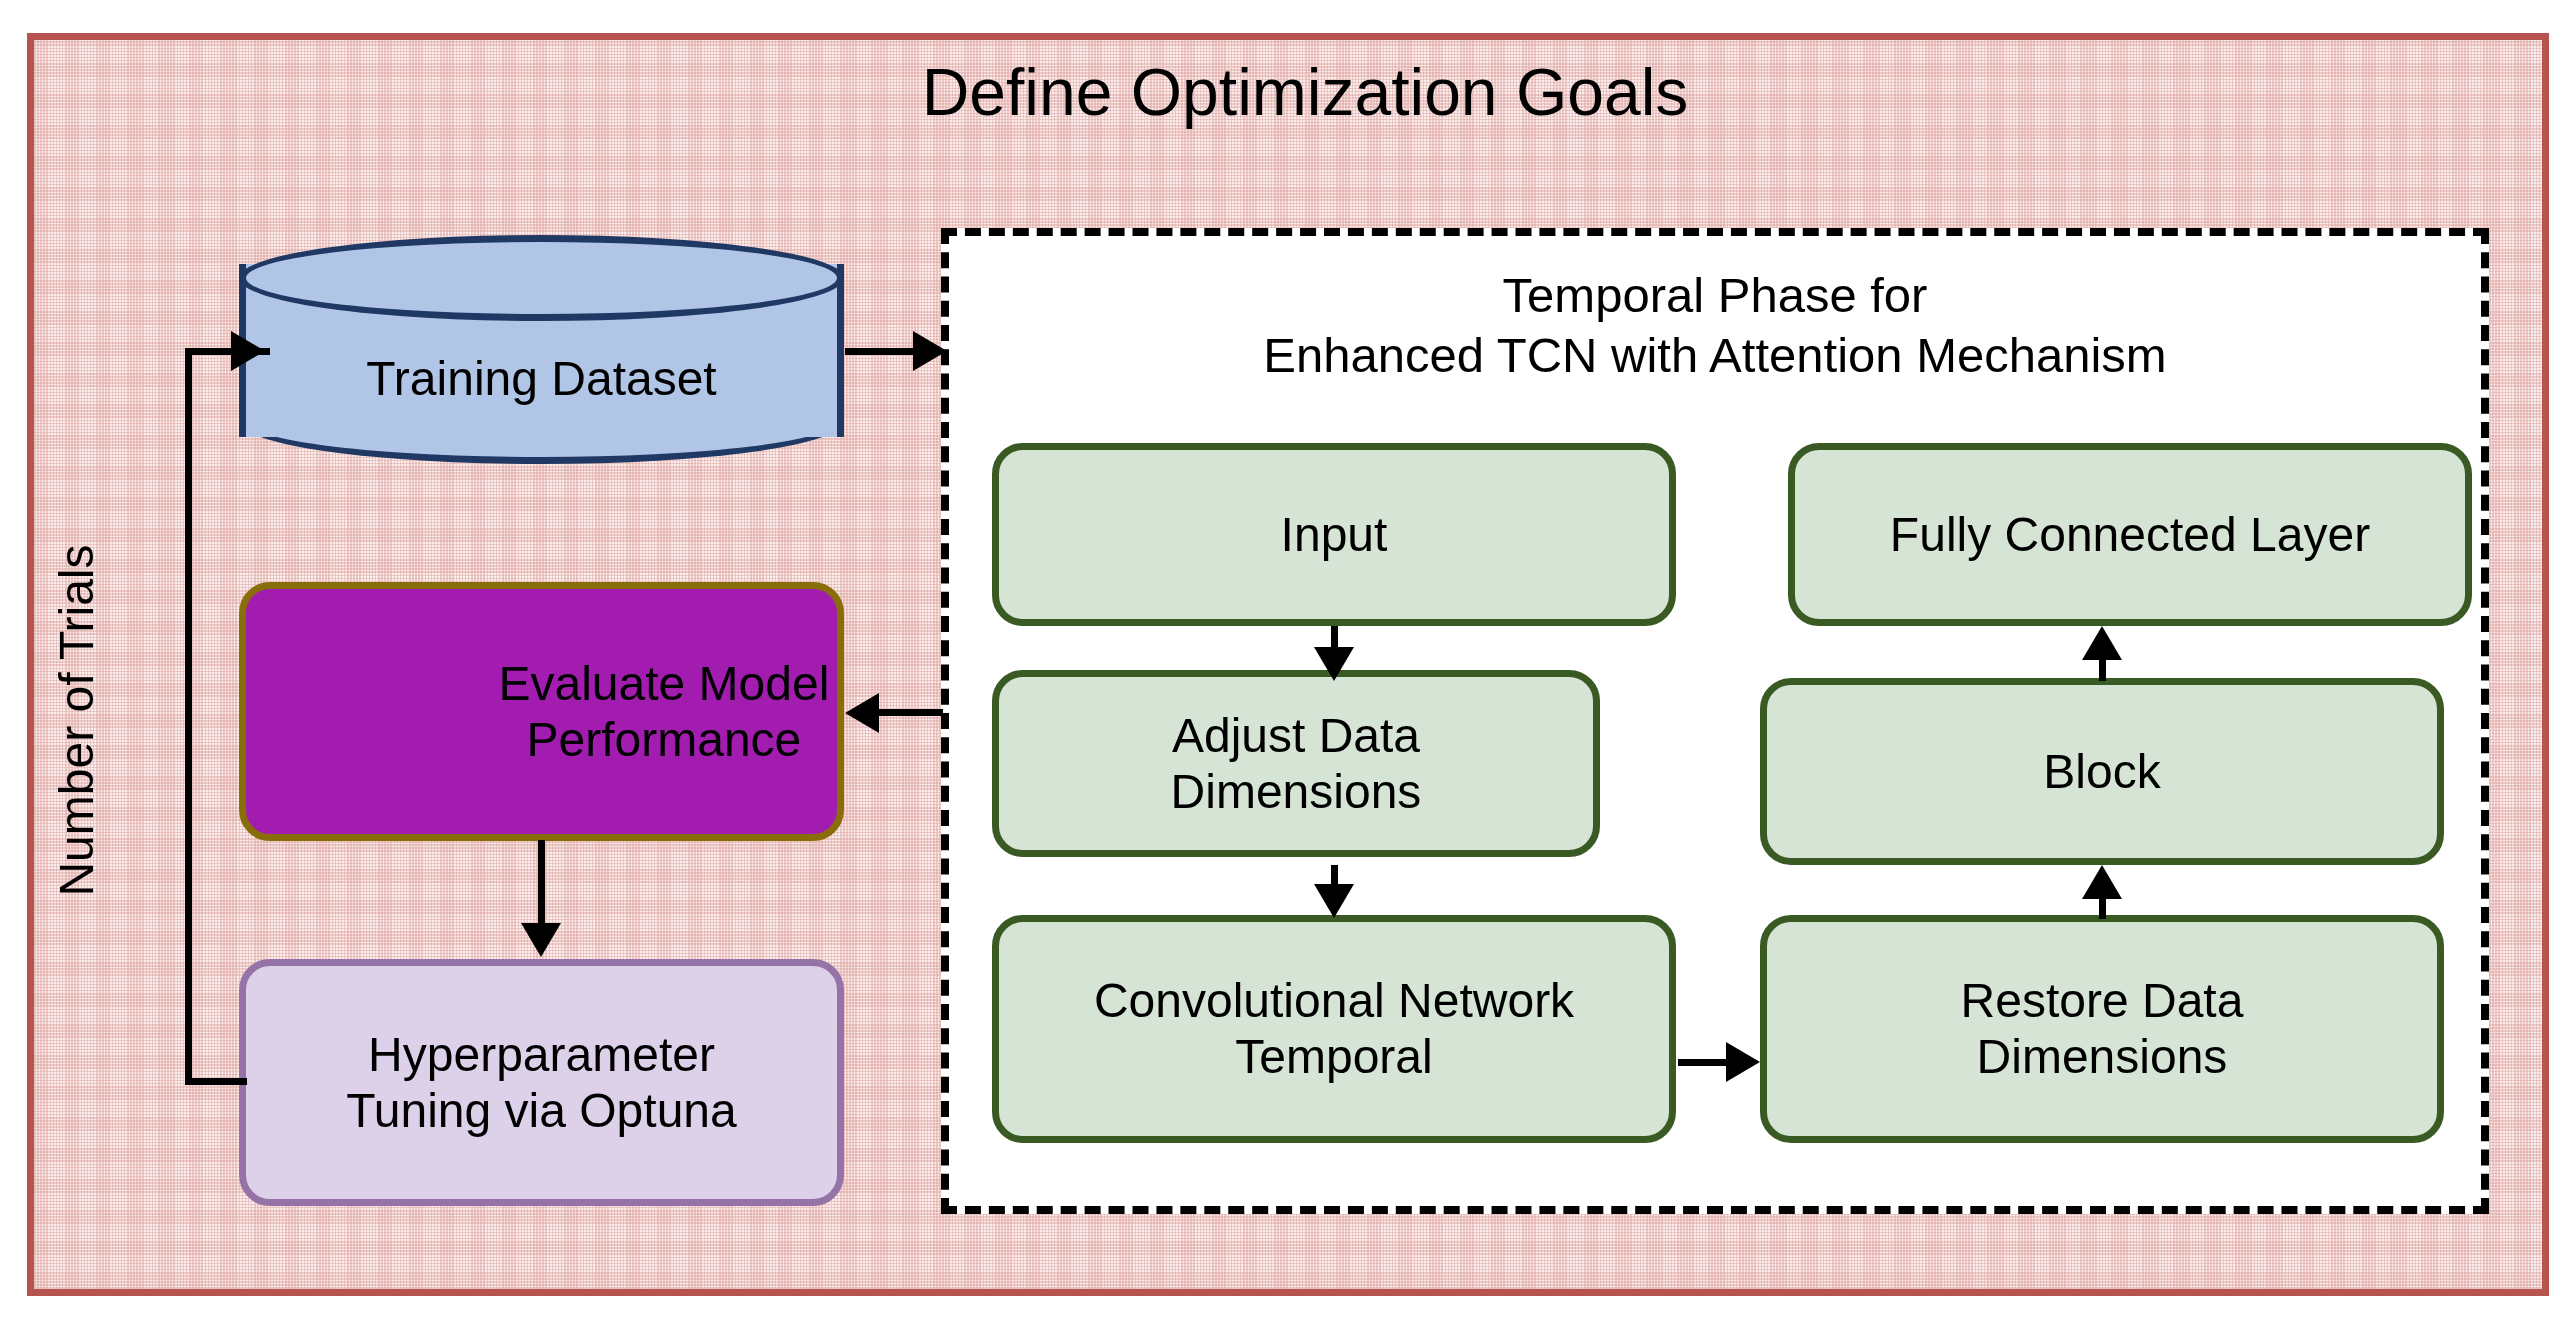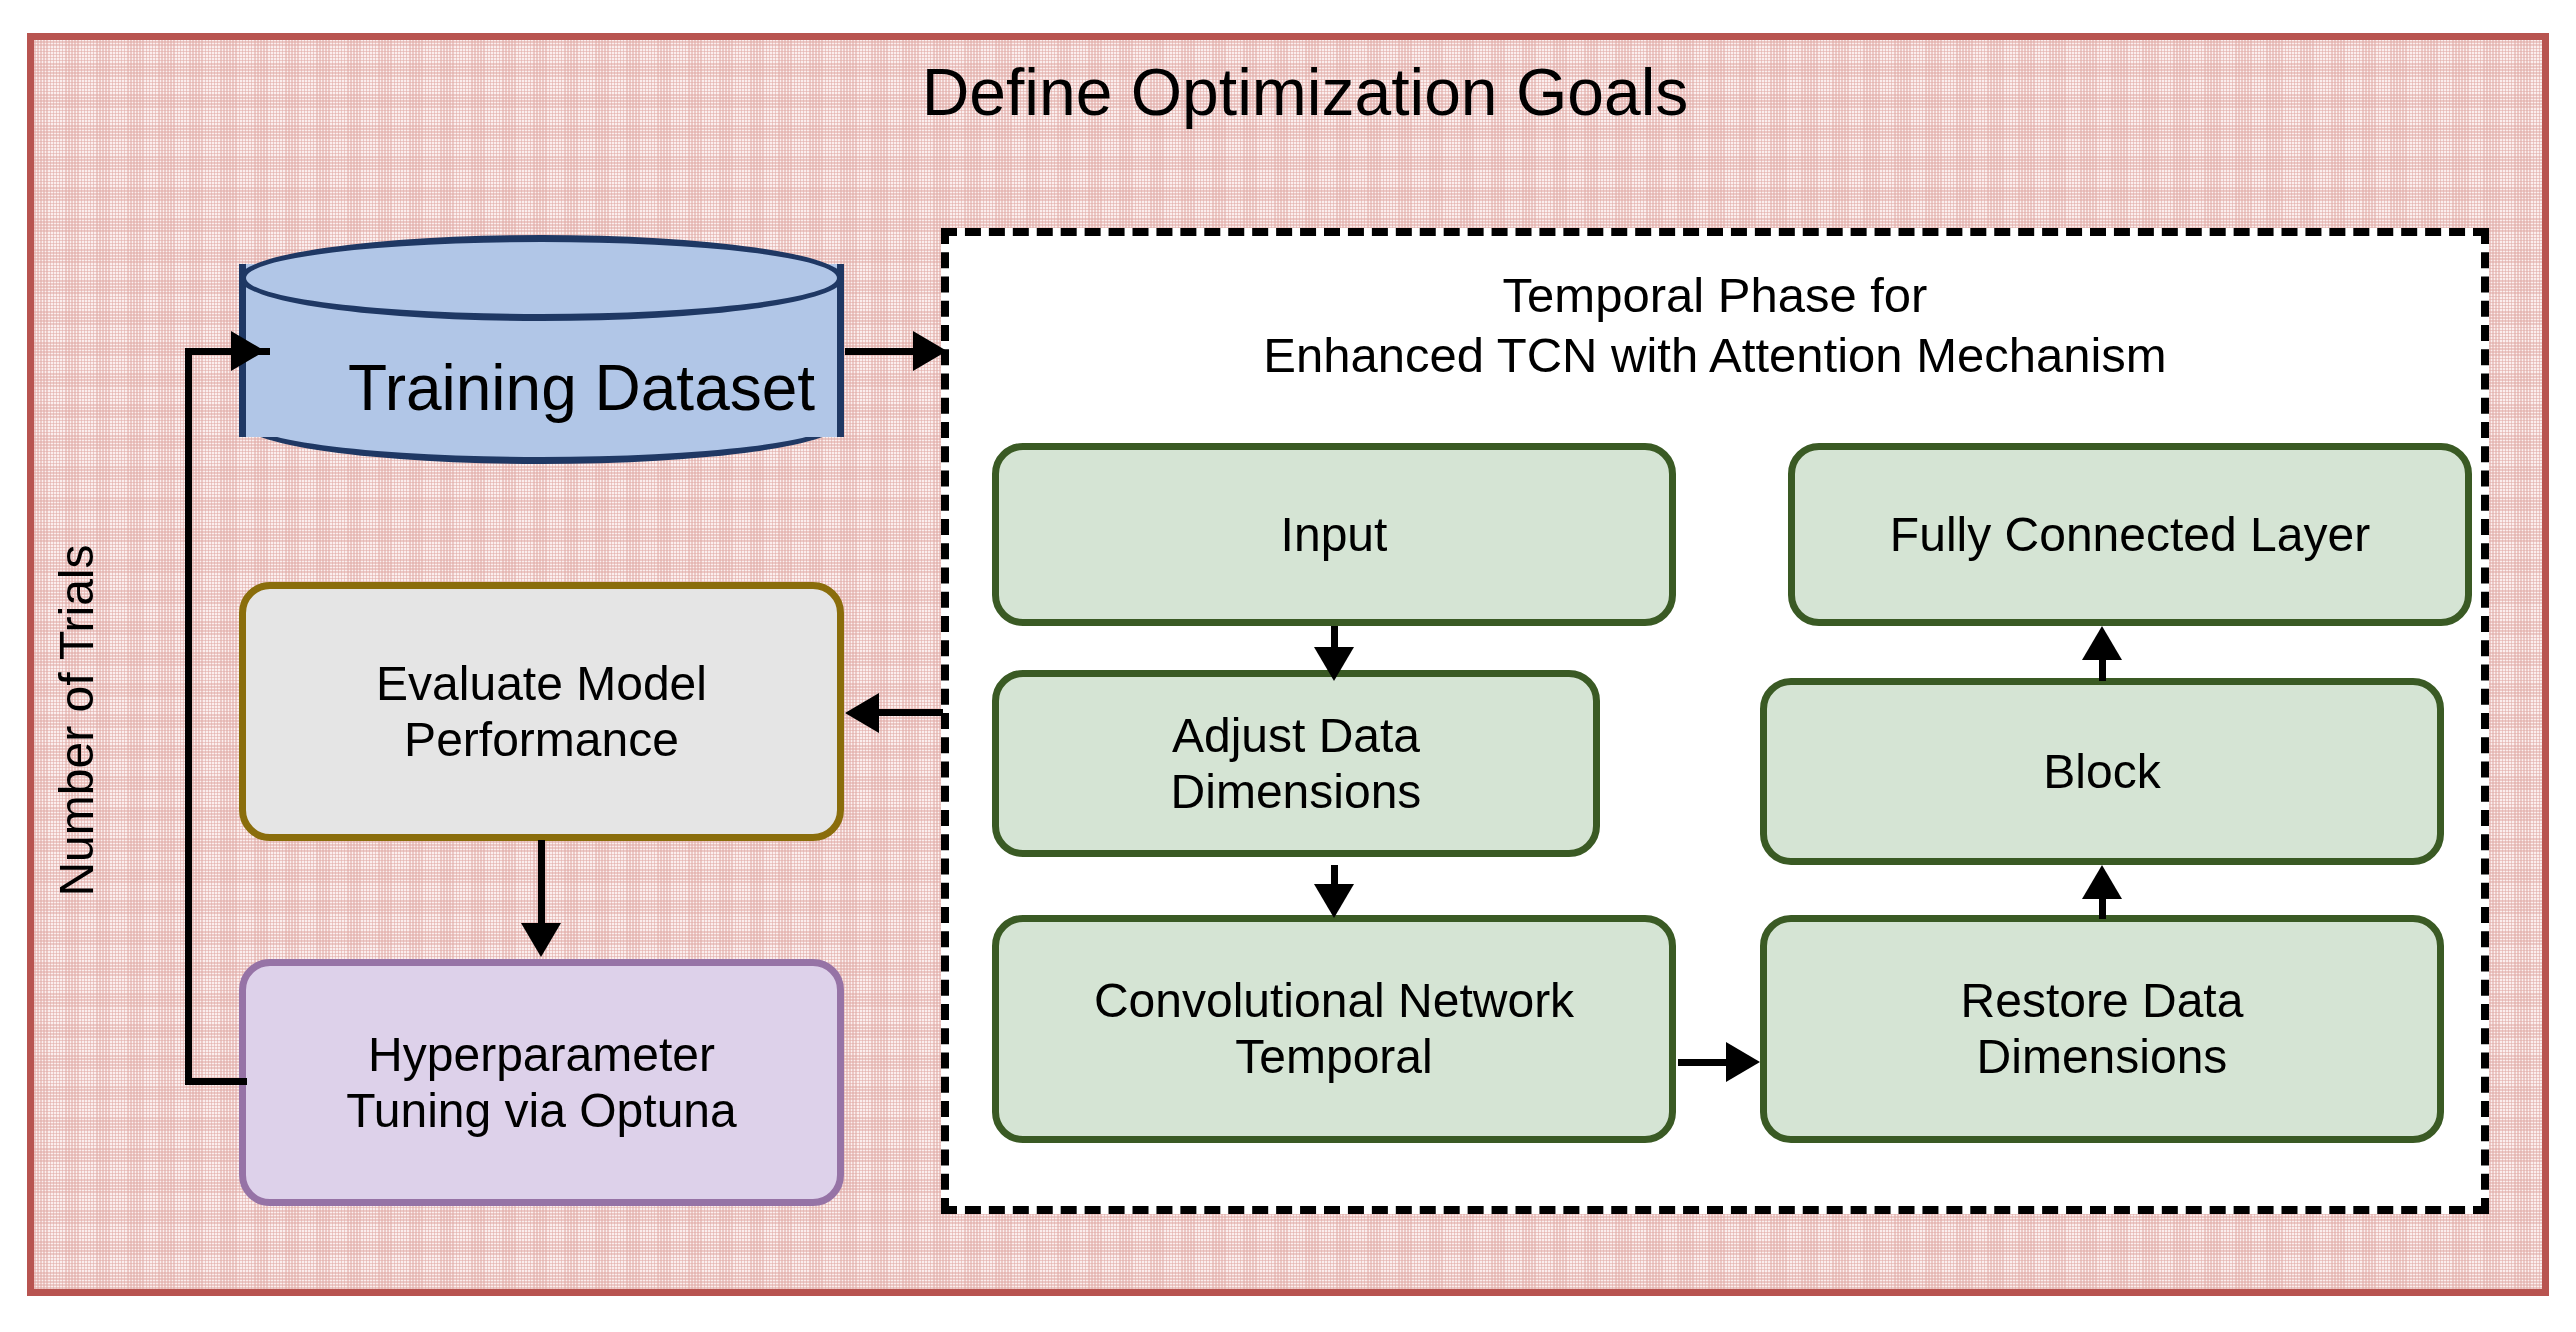--- a/index.html
+++ b/index.html
@@ -78,21 +78,21 @@
     align-items: center;
     justify-content: center;
     text-align: center;
     font-size: 48px;
     line-height: 1.16;
     color: #000000;
     padding: 3.1px 7.7px;
     border-radius: 31px;
   }
   .green { background: #d5e4d4; border: 7px solid #3a5a24; }
-  .orange { background: #e5e5e5; border: 7px solid #8a6d0b; }
+  .orange { background: #a21caf; border: 7px solid #8a6d0b; justify-content: flex-end; }
   .purple { background: #ddd1ea; border: 7px solid #9673a6; }
 
   
   #box-input              { left:992px; top:443px;  width:684px; height:183px; }
   #box-adjust-dims        { left:992px; top:670px;  width:608px; height:187px;justify-content:center; }
   #box-tcn                { left:992px; top:915px; width:684px; height:228px; }
   
   #box-fc-layer           { left:1760px; top:443px;  width:684px; height:183px;margin-left:28px; }
   #box-temporal-transf    { left:1760px; top:678px;  width:684px; height:187px; }
   #box-restore-dims       { left:1760px; top:915px; width:684px; height:228px; }
@@ -133,24 +133,23 @@
     box-sizing: border-box;
     background: #b1c6e7;
     border: 7px solid #1f3864;
     border-radius: 50%;
   }
   #cylinder .cyl-label {
     position: absolute;
     left: 0; top: 116px;
     width: 100%;
     text-align: center;
-    font-size: 64px;
+    font-size: 48px;
     color: #000000;
     z-index: 5;
-    padding-left: 40px;
   }
 
   
   #trials-label {
     position: absolute;
     left: -193px;
     top: 693px;
     width: 539px;
     text-align: center;
     font-size: 48px;

